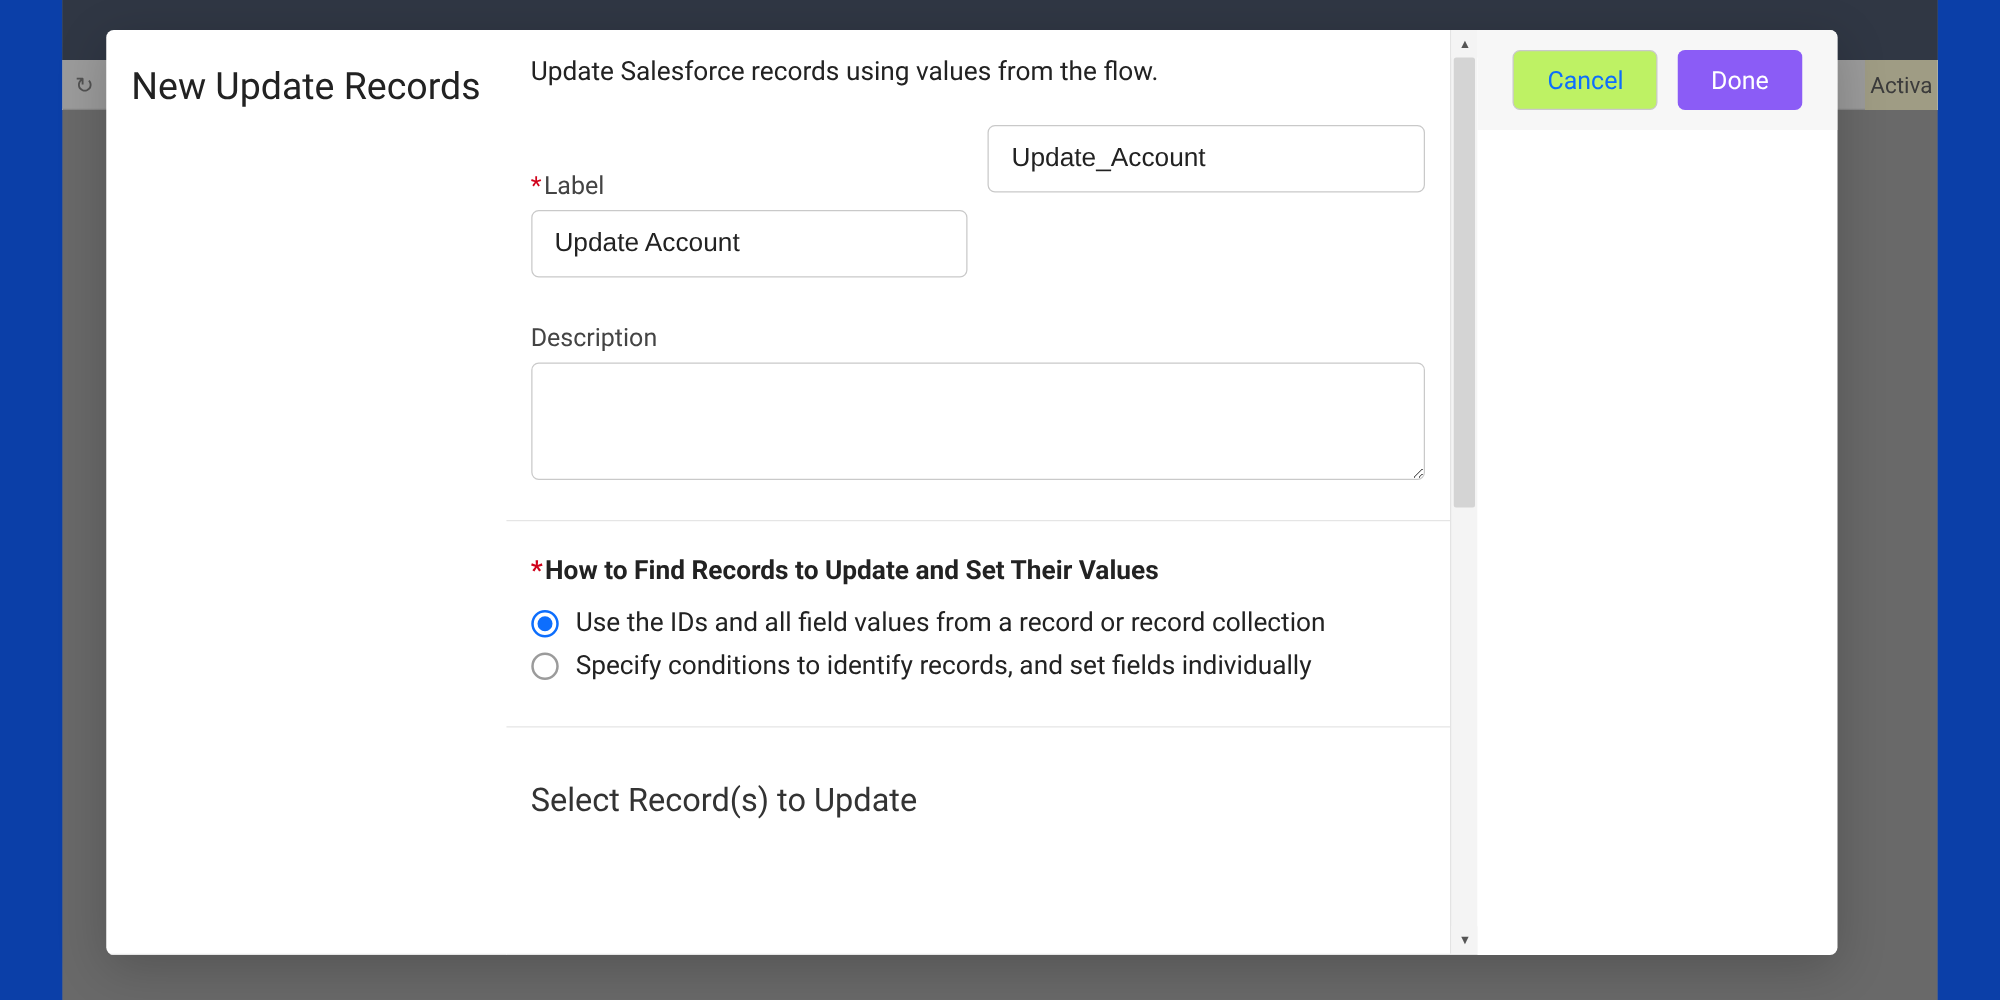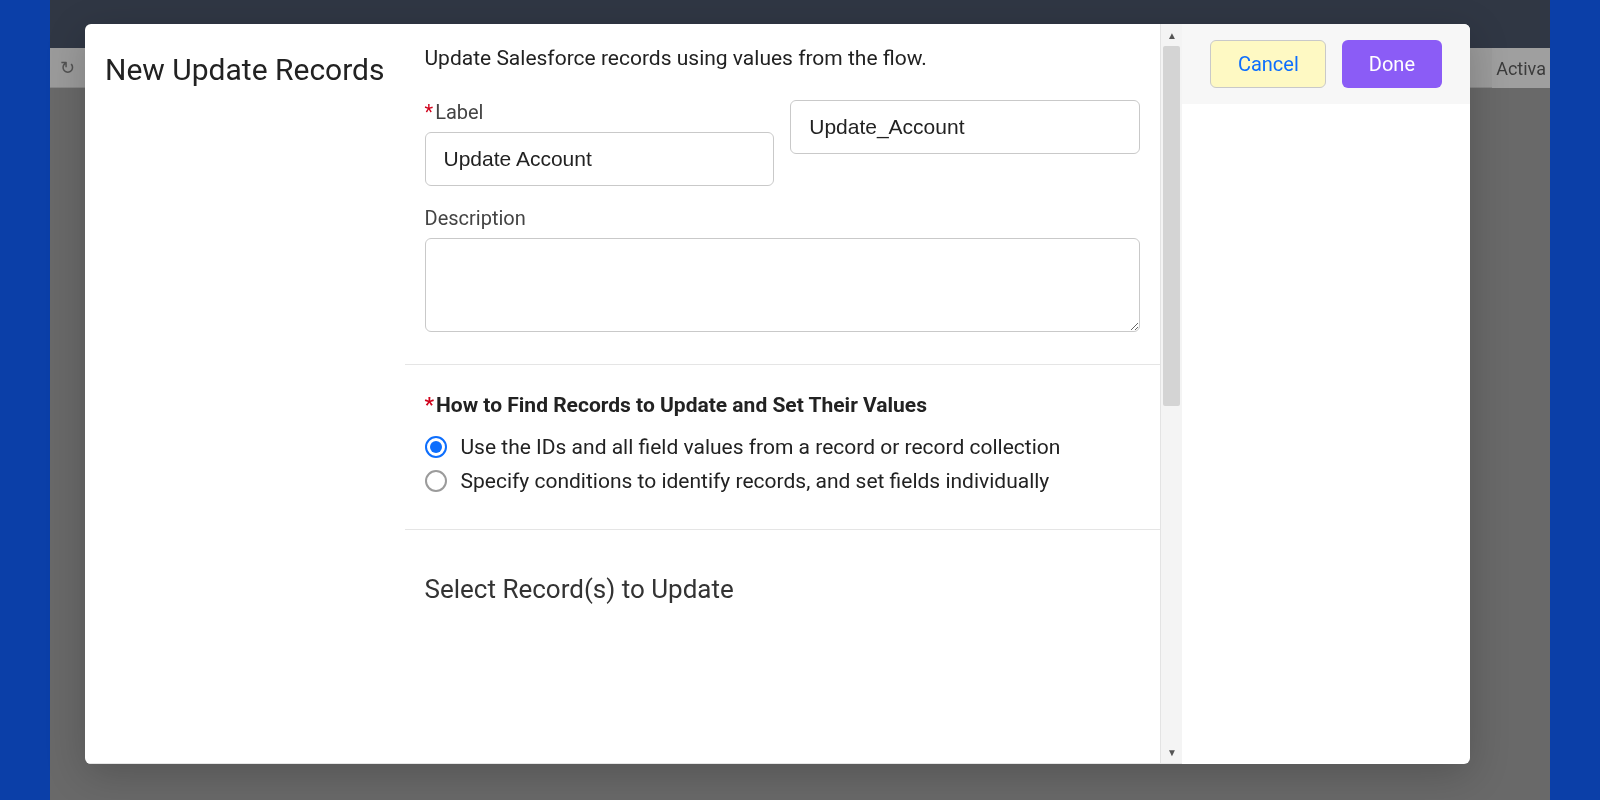--- a/index.html
+++ b/index.html
@@ -25,21 +25,21 @@
     padding: 0 10px;
   }
   .bg-redo {
     font-size: 18px;
     color: #555;
     cursor: pointer;
     user-select: none;
   }
   .bg-activate {
     position:absolute; right:0; top:48px; height:40px;
-    background:#ffffff; color:#222; font-size:18px;
+    background:#fef9c3; color:#222; font-size:18px;
     display:flex; align-items:center; padding:0 4px;text-align:center;
   }
 
   .modal-backdrop {
     position:absolute; left:50px; right:50px; top:0; bottom:0;
     background: rgba(80,80,80,0.55);
   }
 
   .modal {
     position: absolute;
@@ -101,20 +101,21 @@
   }
 
   .row2 {
     display:flex; gap: 16px; margin-bottom: 20px;
   }
   .fld { flex:1; }
   .fld-label {
     font-size: 20px;
     color: #444;
     margin-bottom: 8px;
+    margin-top: 36px;
   }
   .req { color: #d0021b; margin-right: 2px; }
 
   .text-input {
     width:100%;
     height: 54px;
     border: 1px solid #c9c9c9;
     border-radius: 6px;
     background:#fff;
     font-size: 21px;
@@ -173,21 +174,21 @@
     padding: 0 28px;
   }
   .btn {
     height:48px; padding:0 26px;
     border-radius:6px; font-size:20px;
     cursor:pointer;
     display:flex; align-items:center; justify-content:center;
     border:1px solid transparent;
   }
   .btn-secondary {
-    background:#fef9c3; border-color:#c9c9c9; color:#0d6efd;padding-left:27px;
+    background:#bef264; border-color:#c9c9c9; color:#0d6efd;padding-left:27px;
   }
   .btn-primary {
     background:#8b5cf6; color:#fff;
   }
 </style>
 </head>
 <body>
 
 <div class="bg-stage">
   <div class="bg-header"></div>

